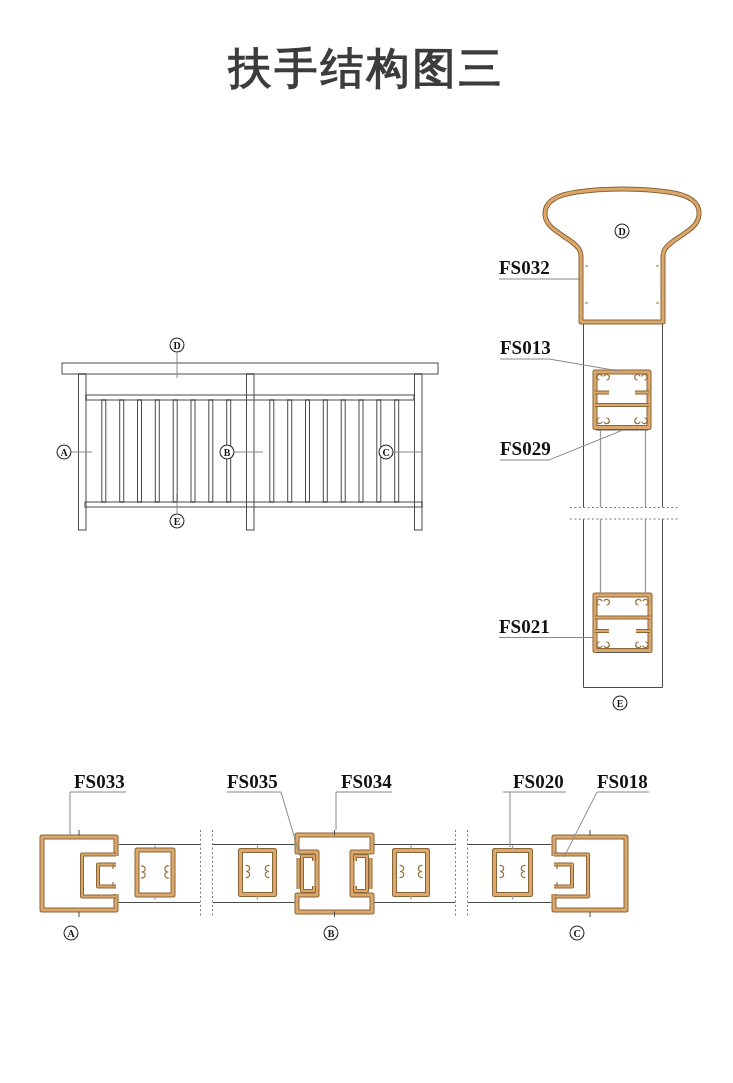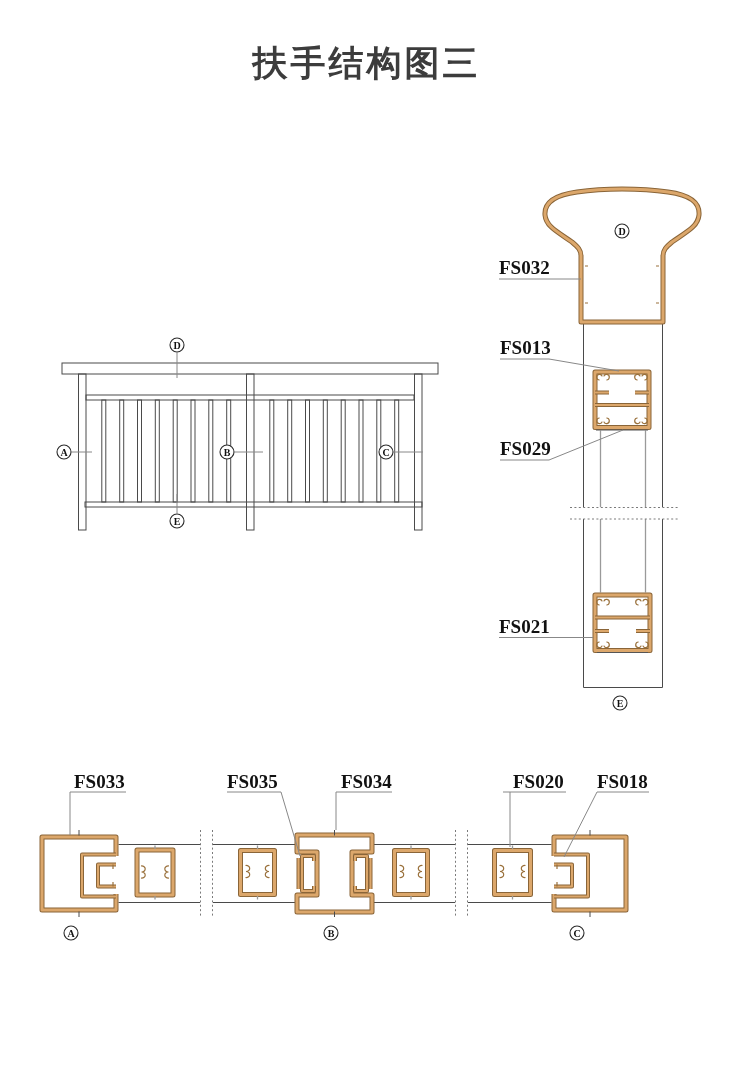--- a/index.html
+++ b/index.html
@@ -1,19 +1,19 @@
 <!DOCTYPE html>
 <html><head>
 <meta charset="utf-8">
 <style>
   html,body{margin:0;padding:0;background:#fff;}
   .page{position:relative;width:733px;height:1083px;background:#ffffff;overflow:hidden;
         font-family:"Liberation Sans",sans-serif;}
   .title{position:absolute;top:40px;left:0;width:733px;text-align:center;
-         font-weight:700;font-size:35px;letter-spacing:3px;color:#3c3c3c;
+         font-weight:700;font-size:43px;letter-spacing:3px;color:#3c3c3c;
          font-family:"Liberation Sans",sans-serif;}
   svg{position:absolute;top:0;left:0;}
   
   .ln{stroke:#4a4a4a;stroke-width:1;fill:none;}
   .lng{stroke:#9a9a9a;stroke-width:1.3;fill:none;}
   .ldr{stroke:#888888;stroke-width:1;fill:none;}
   .dash{stroke:#7a7a7a;stroke-width:1;fill:none;stroke-dasharray:2 2.4;}
   
   .bo{fill:none;stroke:#8A6538;stroke-width:5;stroke-linejoin:round;}
   .bi{fill:none;stroke:#DCA76B;stroke-width:3;stroke-linejoin:round;}

